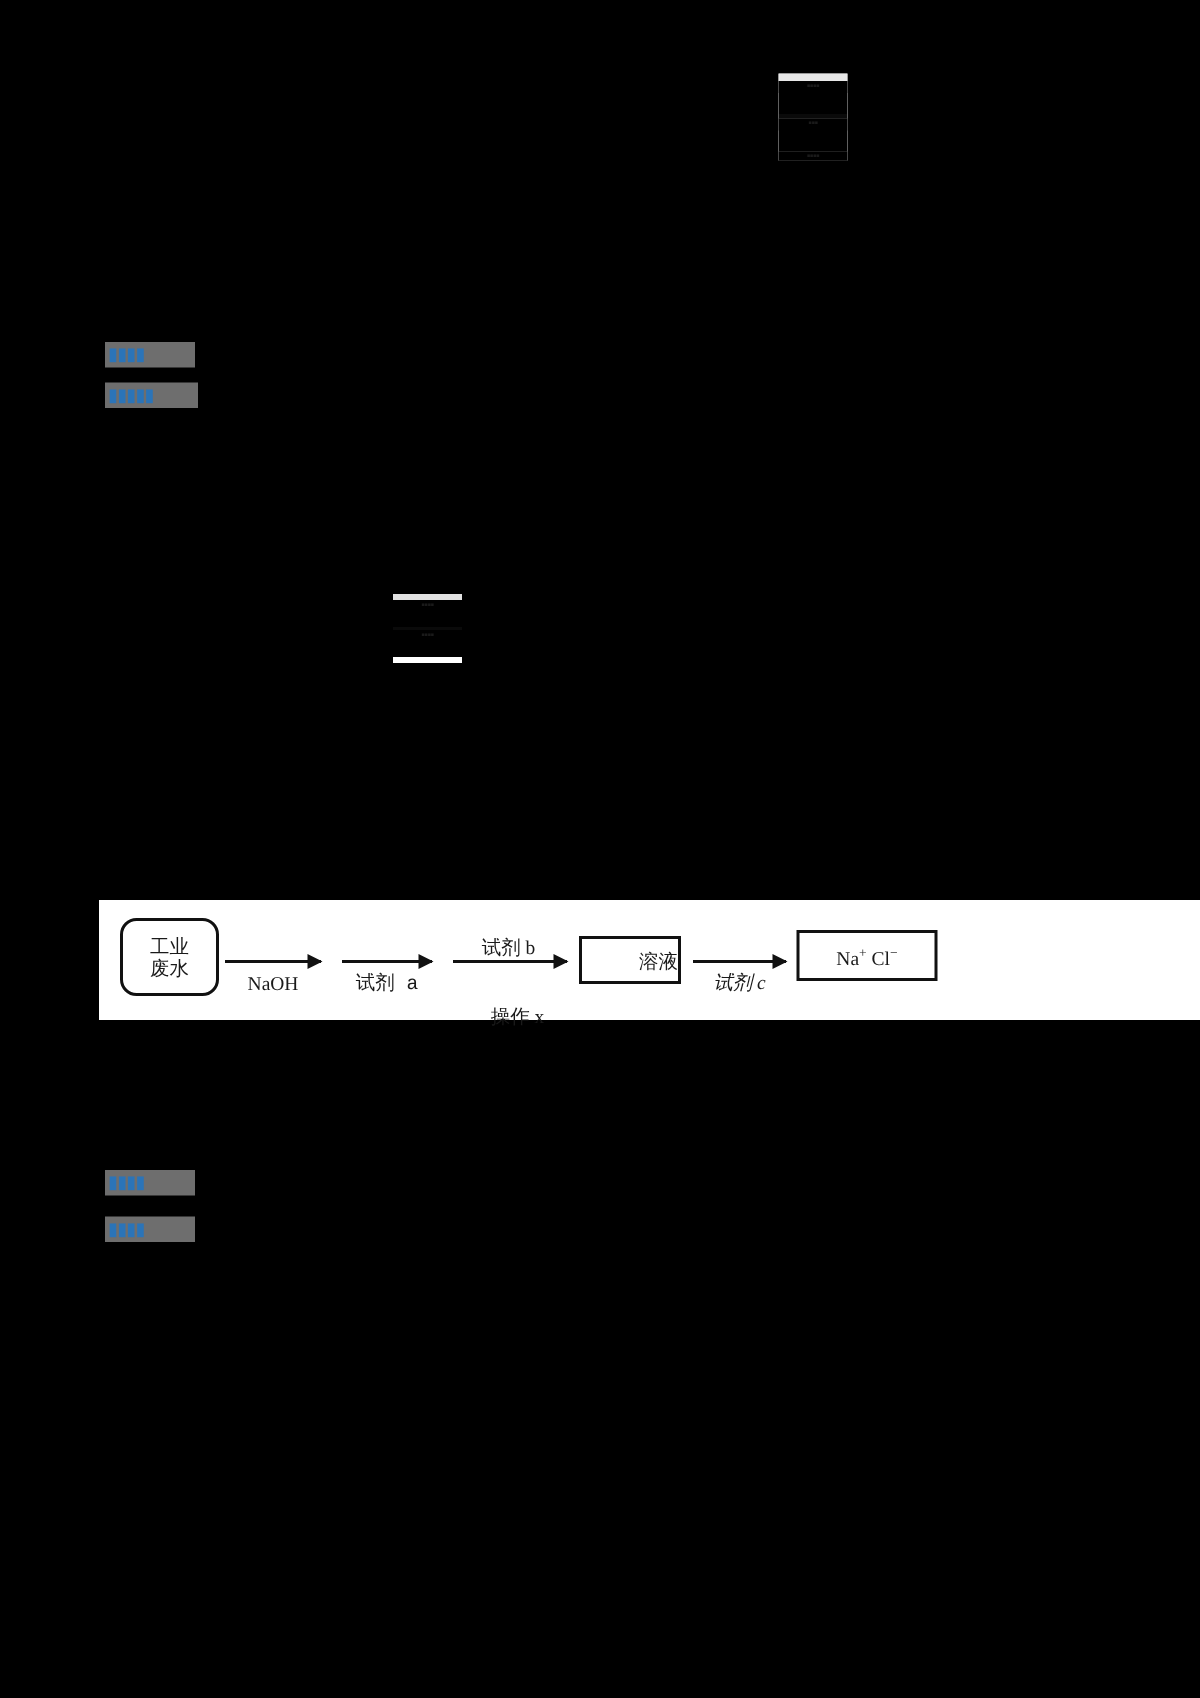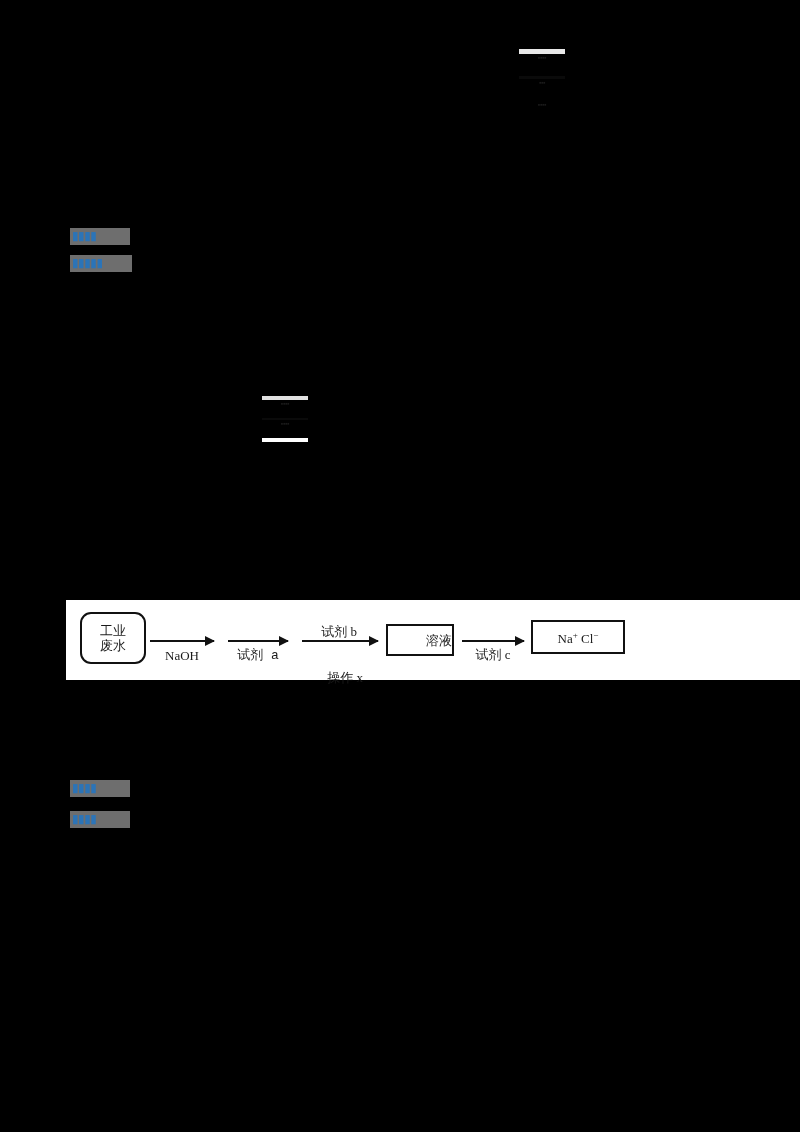--- a/index.html
+++ b/index.html
@@ -151,21 +151,21 @@
     line-height: 15px;
     white-space: nowrap;
     text-align: center;
     font-family: "Liberation Serif", "DejaVu Serif", serif;
     margin-top: 28px;
   }
   #lbl-naoh   { left: 152px; top: 620px; width: 60px; }
   #lbl-a      { left: 228px; top: 620px; width: 60px; font-family: Liberation Mono, monospace; }
   #lbl-b      { left: 306px; top: 596px; width: 66px; }
   #lbl-x      { left: 312px; top: 642px; width: 66px; text-align: center; }
-  #lbl-c      { left: 462px; top: 619px; width: 62px; }
+  #lbl-c      { left: 462px; top: 619px; width: 62px; font-style: italic; }
 </style>
 </head>
 <body>
 
 <div class="page">
 
   <div class="glyph-block" id="frag-top">
     <div class="gl-pad"></div>
     <div class="blk">
       <div class="gl-line gl-dark">▪▪▪▪</div>

